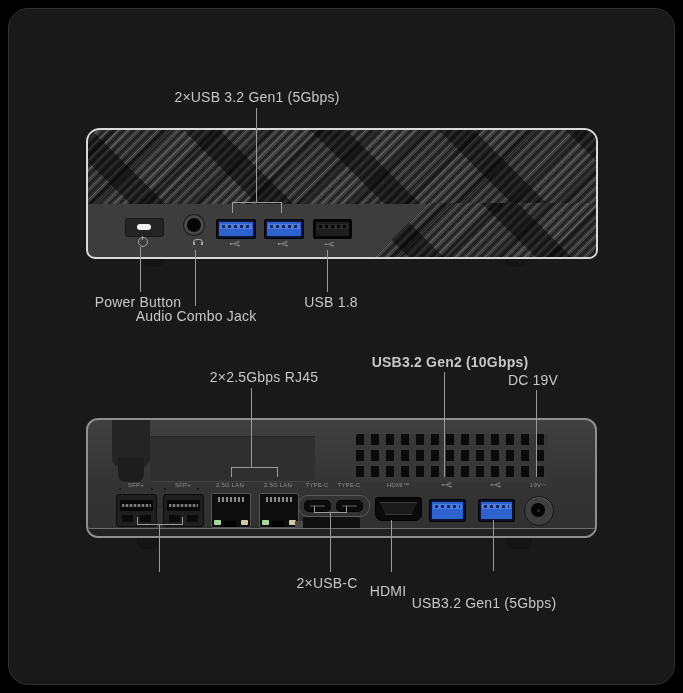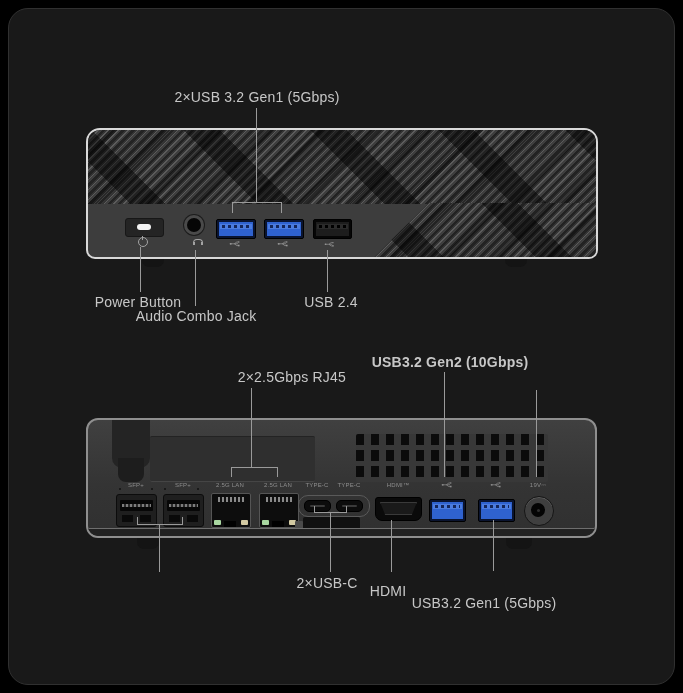--- a/index.html
+++ b/index.html
@@ -162,24 +162,25 @@
       <rect x="15" y="7.6" width="2.6" height="2.6" fill="#9a9a9a"></rect>
     </svg>
   </div>
 
   <div class="cline v" style="left:140px;top:247px;height:45px;"></div>
   <div class="cline v" style="left:195px;top:250px;height:56px;"></div>
   <div class="cline v" style="left:327px;top:250px;height:42px;"></div>
 
   <div class="lbl" style="left:58px;top:294px;width:160px;">Power Button</div>
   <div class="lbl" style="left:96px;top:308px;width:200px;">Audio Combo Jack</div>
-  <div class="lbl" style="left:271px;top:294px;width:120px;">USB 2.4</div>
-
-  <div class="lbl" style="left:166px;top:369px;width:180px;text-align:right;">2×2.5Gbps RJ45</div>
+  <div class="lbl" style="left:271px;top:294px;width:120px;">USB 1.8</div>
+
+  <div class="lbl" style="left:174px;top:369px;width:180px;">2×2.5Gbps RJ45</div>
   <div class="lbl" style="left:350px;top:354px;width:200px;font-weight:bold;">USB3.2 Gen2 (10Gbps)</div>
+  <div class="lbl" style="left:473px;top:372px;width:120px;">DC 19V</div>
 
   <div class="cline v" style="left:251px;top:388px;height:80px;"></div>
   <div class="cline h" style="left:231px;top:467px;width:47px;"></div>
   <div class="cline v" style="left:231px;top:467px;height:10px;"></div>
   <div class="cline v" style="left:277px;top:467px;height:10px;"></div>
   <div class="cline v" style="left:444px;top:372px;height:105px;"></div>
   <div class="cline v" style="left:536px;top:390px;height:87px;"></div>
 
   <div class="foot" style="left:137px;top:532px;width:22px;height:17px;"></div>
   <div class="foot" style="left:506px;top:532px;width:26px;height:17px;"></div>

